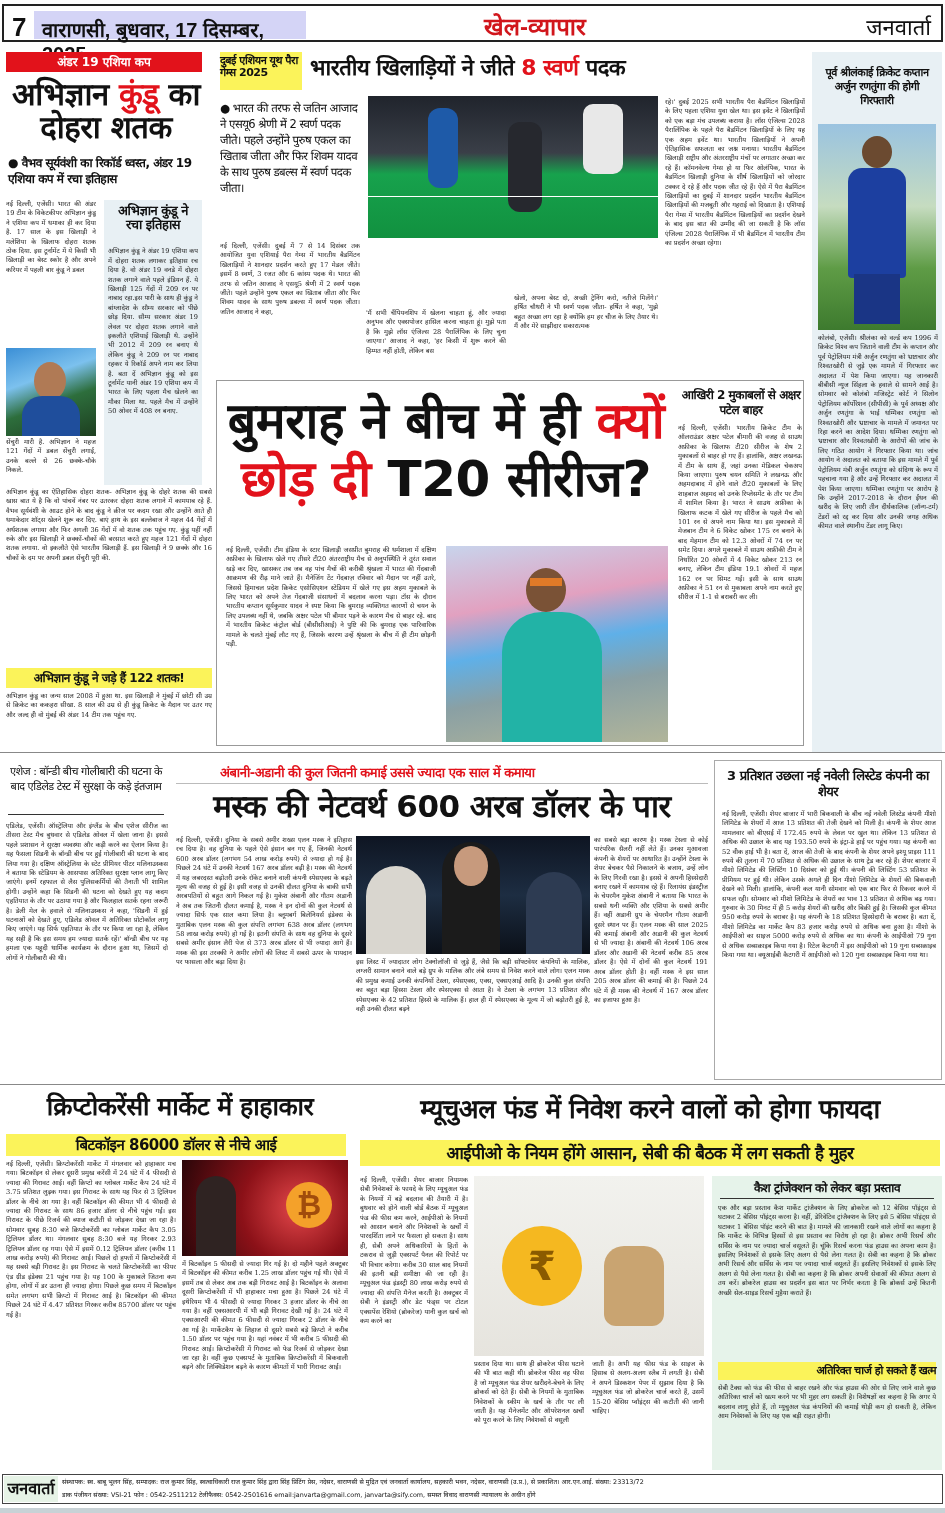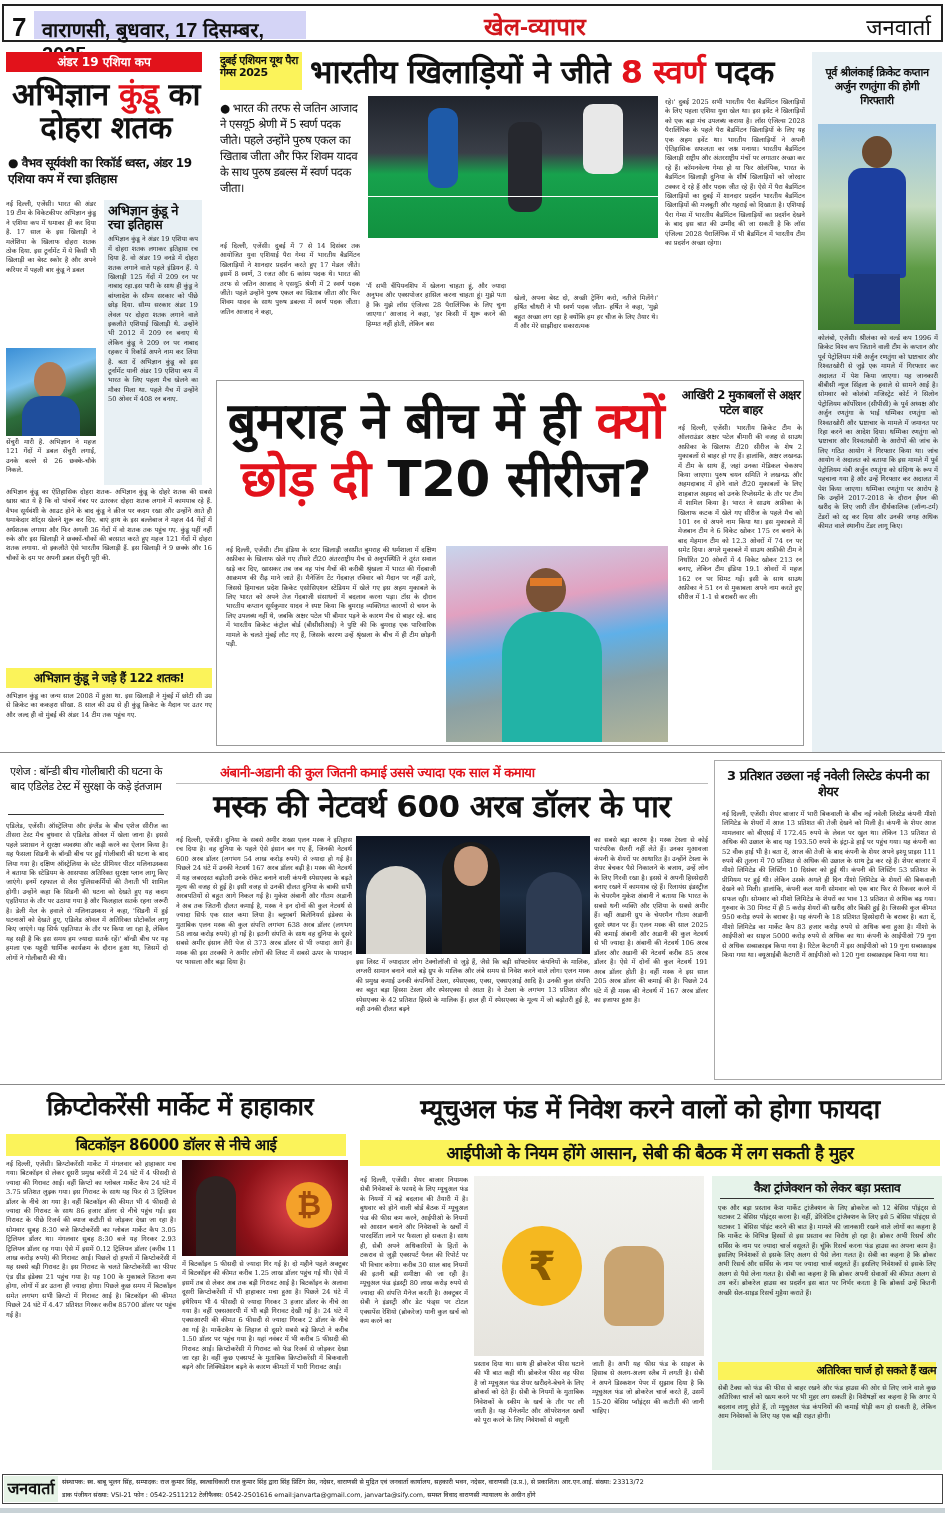--- a/index.html
+++ b/index.html
@@ -34,37 +34,37 @@
 <div class="abs hd" style="left:6px;top:78px;width:200px;font-size:31px;text-align:center"><span>अभिज्ञान </span><span class="red">कुंडू</span><span> का दोहरा शतक</span></div>
 <div class="abs hd" style="left:8px;top:155px;width:200px;font-size:12px;line-height:16px">● <span>वैभव सूर्यवंशी का रिकॉर्ड ध्वस्त, अंडर 19 एशिया कप में रचा इतिहास</span></div>
 <div class="abs txt" style="left:6px;top:200px;width:90px;height:145px"><b>नई दिल्ली, एजेंसी।</b> <span>भारत की अंडर 19 टीम के विकेटकीपर अभिज्ञान कुंडू ने एशिया कप में धमाका ही कर दिया है. 17 साल के इस खिलाड़ी ने मलेशिया के खिलाफ दोहरा शतक ठोक दिया. इस टूर्नामेंट में ये किसी भी खिलाड़ी का बेस्ट स्कोर है और अपने करियर में पहली बार कुंडू ने डबल</span></div>
 <div class="abs photo" style="left:6px;top:348px;width:90px;height:88px;background:linear-gradient(160deg,#3b8fd6 0%,#7cc1ee 35%,#2d6e3c 60%,#1d3e20 100%)">
   <div style="position:absolute;left:28px;top:14px;width:32px;height:38px;border-radius:50%;background:#b07a55"></div>
   <div style="position:absolute;left:16px;top:48px;width:58px;height:40px;background:#1f4e9c;border-radius:20px 20px 0 0"></div>
 </div>
 <div class="abs txt" style="left:6px;top:438px;width:90px;height:48px">सेंचुरी मारी है. अभिज्ञान ने महज 121 गेंदों में डबल सेंचुरी लगाई, उनके बल्ले से 26 छक्के-चौके निकले.</div>
 <div class="abs txt" style="left:6px;top:488px;width:206px;height:176px"><b>अभिज्ञान कुंडू का ऐतिहासिक दोहरा शतक-</b> <span>अभिज्ञान कुंडू के दोहरे शतक की सबसे खास बात ये है कि वो पांचवें नंबर पर उतरकर दोहरा शतक लगाने में कामयाब रहे हैं. वैभव सूर्यवंशी के आउट होने के बाद कुंडू ने क्रीज पर कदम रखा और उन्होंने आते ही धमाकेदार शॉट्स खेलने शुरू कर दिए. बाएं हाथ के इस बल्लेबाज ने महज 44 गेंदों में अर्धशतक लगाया और फिर अगली 36 गेंदों में वो शतक तक पहुंच गए. कुंडू यहीं नहीं रुके और इस खिलाड़ी ने छक्कों-चौकों की बरसात करते हुए महज 121 गेंदों में दोहरा शतक लगाया. वो इकलौते ऐसे भारतीय खिलाड़ी हैं. इस खिलाड़ी ने 9 छक्के और 16 चौकों के दम पर अपनी डबल सेंचुरी पूरी की.</span></div>
 <div class="abs boxbg" style="left:104px;top:200px;width:98px;height:285px;padding:4px">
-  <div class="hd" style="font-size:13px;text-align:left;margin-bottom:4px">अभिज्ञान कुंडू ने रचा इतिहास</div>
+  <div class="hd" style="font-size:13px;text-align:center;margin-bottom:16px">अभिज्ञान कुंडू ने रचा इतिहास</div>
   <div class="txt" style="height:240px">अभिज्ञान कुंडू ने अंडर 19 एशिया कप में दोहरा शतक लगाकर इतिहास रच दिया है. वो अंडर 19 वनडे में दोहरा शतक लगाने वाले पहले इंडियन हैं. ये खिलाड़ी 125 गेंदों में 209 रन पर नाबाद रहा.इस पारी के साथ ही कुंडू ने बांग्लादेश के सौम्य सरकार को पीछे छोड़ दिया. सौम्य सरकार अंडर 19 लेवल पर दोहरा शतक लगाने वाले इकलौते एशियाई खिलाड़ी थे. उन्होंने भी 2012 में 209 रन बनाए थे लेकिन कुंडू ने 209 रन पर नाबाद रहकर ये रिकॉर्ड अपने नाम कर लिया है. बता दें अभिज्ञान कुंडू को इस टूर्नामेंट यानी अंडर 19 एशिया कप में भारत के लिए पहला मैच खेलने का मौका मिला था. पहले मैच में उन्होंने 50 ओवर में 408 रन बनाए.</div>
 </div>
 <div class="abs ylw hd" style="left:6px;top:668px;width:206px;height:20px;font-size:12px;text-align:center;line-height:20px">अभिज्ञान कुंडू ने जड़े हैं 122 शतक!</div>
 <div class="abs txt" style="left:6px;top:692px;width:206px;height:48px">अभिज्ञान कुंडू का जन्म साल 2008 में हुआ था. इस खिलाड़ी ने मुंबई में छोटी सी उम्र से क्रिकेट का ककहरा सीखा. 8 साल की उम्र से ही कुंडू क्रिकेट के मैदान पर उतर गए और जल्द ही वो मुंबई की अंडर 14 टीम तक पहुंच गए.</div>
 
 <div class="abs ylw hd" style="left:220px;top:52px;width:82px;height:38px;font-size:11px;padding-top:3px">दुबई एशियन यूथ पैरा गेम्स 2025</div>
-<div class="abs hd" style="left:310px;top:56px;width:500px;font-size:32px;white-space:nowrap"><span>भारतीय खिलाड़ियों ने जीते </span><span class="red">8 स्वर्ण</span><span> पदक</span></div>
-<div class="abs hd" style="left:220px;top:100px;width:140px;font-size:11.5px;line-height:16px;font-weight:normal">● <span>भारत की तरफ से जतिन आजाद ने एसयू5 श्रेणी में 5 स्वर्ण पदक जीते। पहले उन्होंने पुरुष एकल का खिताब जीता और फिर शिवम यादव के साथ पुरुष डबल्स में स्वर्ण पदक जीता।</span></div>
+<div class="abs hd" style="left:310px;top:56px;width:500px;font-size:22px;white-space:nowrap"><span>भारतीय खिलाड़ियों ने जीते </span><span class="red">8 स्वर्ण</span><span> पदक</span></div>
+<div class="abs hd" style="left:220px;top:100px;width:140px;font-size:11.5px;line-height:16px;font-weight:normal">● <span>भारत की तरफ से जतिन आजाद ने एसयू6 श्रेणी में 2 स्वर्ण पदक जीते। पहले उन्होंने पुरुष एकल का खिताब जीता और फिर शिवम यादव के साथ पुरुष डबल्स में स्वर्ण पदक जीता।</span></div>
 <div class="abs photo" style="left:368px;top:96px;width:290px;height:142px;background:linear-gradient(180deg,#20242c 0%,#3a3f48 40%,#17a24d 55%,#11913f 100%)">
   <div style="position:absolute;left:60px;top:12px;width:30px;height:80px;background:#1e5aa8;border-radius:12px"></div>
   <div style="position:absolute;left:140px;top:26px;width:34px;height:90px;background:#26282e;border-radius:12px"></div>
   <div style="position:absolute;left:215px;top:8px;width:40px;height:70px;background:#e8e8e8;border-radius:10px"></div>
   <div style="position:absolute;left:0;top:100px;width:290px;height:1px;background:#fff"></div>
 </div>
 <div class="abs txt" style="left:220px;top:242px;width:140px;height:130px"><b>नई दिल्ली, एजेंसी।</b> <span>दुबई में 7 से 14 दिसंबर तक आयोजित युवा एशियाई पैरा गेम्स में भारतीय बैडमिंटन खिलाड़ियों ने शानदार प्रदर्शन करते हुए 17 मेडल जीते। इसमें 8 स्वर्ण, 3 रजत और 6 कांस्य पदक थे। भारत की तरफ से जतिन आजाद ने एसयू5 श्रेणी में 2 स्वर्ण पदक जीते। पहले उन्होंने पुरुष एकल का खिताब जीता और फिर शिवम यादव के साथ पुरुष डबल्स में स्वर्ण पदक जीता। जतिन आजाद ने कहा,</span></div>
-<div class="abs txt" style="left:366px;top:282px;width:140px;height:78px">'मैं सभी चैंपियनशिप में खेलना चाहता हूं, और ज्यादा अनुभव और एक्सपोजर हासिल करना चाहता हूं। मुझे पता है कि मुझे लॉस एंजिल्स 28 पैरालिंपिक के लिए चुना जाएगा।' आजाद ने कहा, 'हर किसी में शुरू करने की हिम्मत नहीं होती, लेकिन बस</div>
+<div class="abs txt" style="left:366px;top:309px;width:140px;height:78px">'मैं सभी चैंपियनशिप में खेलना चाहता हूं, और ज्यादा अनुभव और एक्सपोजर हासिल करना चाहता हूं। मुझे पता है कि मुझे लॉस एंजिल्स 28 पैरालिंपिक के लिए चुना जाएगा।' आजाद ने कहा, 'हर किसी में शुरू करने की हिम्मत नहीं होती, लेकिन बस</div>
 <div class="abs txt" style="left:514px;top:294px;width:144px;height:78px"><span>खेलो, अपना बेस्ट दो, अच्छी ट्रेनिंग करो, नतीजे मिलेंगे।' </span><b>हर्षित चौधरी ने भी स्वर्ण पदक जीता-</b><span> हर्षित ने कहा, 'मुझे बहुत अच्छा लग रहा है क्योंकि हम हर चीज के लिए तैयार थे। मैं और मेरे साझीदार सकारात्मक</span></div>
 <div class="abs txt" style="left:665px;top:98px;width:140px;height:270px">रहे।' दुबई 2025 सभी भारतीय पैरा बैडमिंटन खिलाड़ियों के लिए पहला एशिया युवा खेल था। इस इवेंट ने खिलाड़ियों को एक बड़ा मंच उपलब्ध कराया है। लॉस एंजिल्स 2028 पैरालिंपिक के पहले पैरा बैडमिंटन खिलाड़ियों के लिए यह एक अहम इवेंट था। भारतीय खिलाड़ियों ने अपनी ऐतिहासिक सफलता का जश्न मनाया। भारतीय बैडमिंटन खिलाड़ी राष्ट्रीय और अंतरराष्ट्रीय मंचों पर लगातार अच्छा कर रहे हैं। कॉमनवेल्थ गेम्स हो या फिर ओलंपिक, भारत के बैडमिंटन खिलाड़ी दुनिया के शीर्ष खिलाड़ियों को जोरदार टक्कर दे रहे हैं और पदक जीत रहे हैं। ऐसे में पैरा बैडमिंटन खिलाड़ियों का दुबई में शानदार प्रदर्शन भारतीय बैडमिंटन खिलाड़ियों की मजबूती और गहराई को दिखाता है। एशियाई पैरा गेम्स में भारतीय बैडमिंटन खिलाड़ियों का प्रदर्शन देखने के बाद इस बात की उम्मीद की जा सकती है कि लॉस एंजिल्स 2028 पैरालिंपिक में भी बैडमिंटन में भारतीय टीम का प्रदर्शन अच्छा रहेगा।</div>
 
 <div class="abs boxbg" style="left:812px;top:52px;width:130px;height:700px"></div>
 <div class="abs hd" style="left:818px;top:66px;width:118px;font-size:11px;text-align:center;line-height:14px">पूर्व श्रीलंकाई क्रिकेट कप्तान अर्जुन रणतुंगा की होगी गिरफ्तारी</div>
 <div class="abs photo" style="left:818px;top:124px;width:118px;height:206px;background:linear-gradient(180deg,#9ac3e0 0%,#c6dcc0 40%,#5f9c46 70%,#3d7a2e 100%)">
   <div style="position:absolute;left:44px;top:12px;width:30px;height:32px;border-radius:50%;background:#6b4a30"></div>
   <div style="position:absolute;left:30px;top:44px;width:58px;height:110px;background:#1c3fa0;border-radius:14px 14px 4px 4px"></div>
   <div style="position:absolute;left:36px;top:150px;width:46px;height:50px;background:#1a3585"></div>
 </div>

